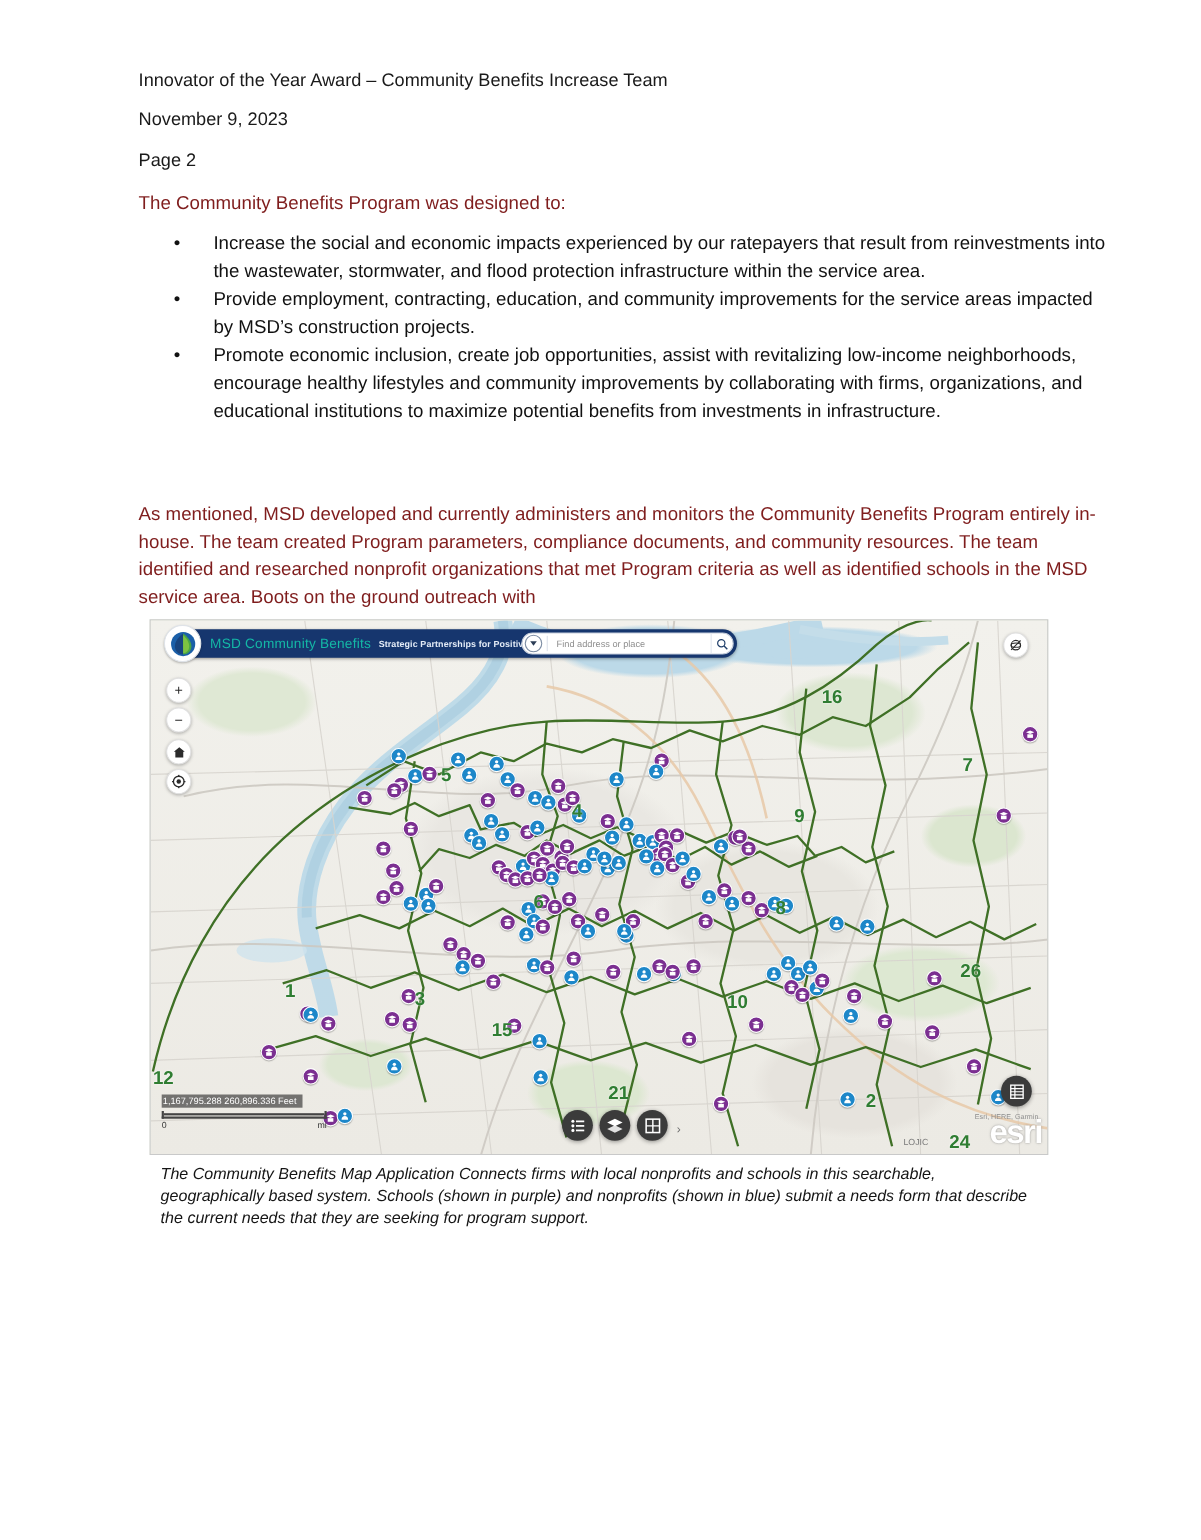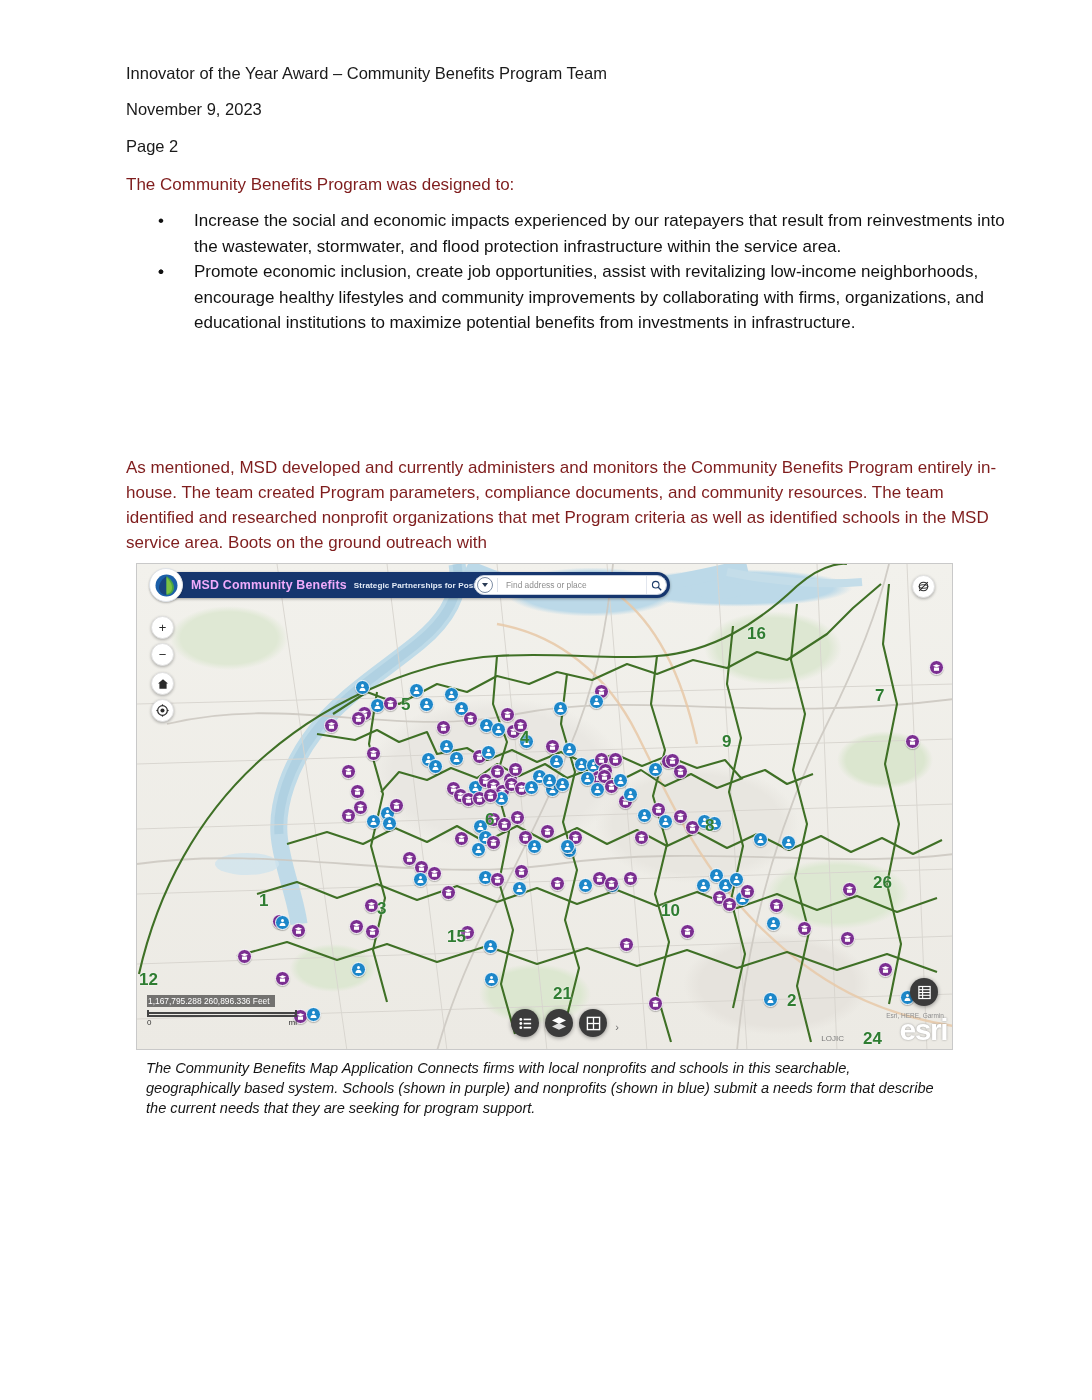--- a/index.html
+++ b/index.html
@@ -85,21 +85,21 @@
     display:flex; align-items:center; box-shadow:0 1px 3px rgba(0,0,0,.35);
     z-index:9;
   }
   .app-logo {
     position:absolute; left:-2px; top:-4px; width:34px; height:34px;
     border-radius:50%; background:#fff; border:1px solid #dfe3e8;
     display:flex; align-items:center; justify-content:center;
     box-shadow:0 1px 2px rgba(0,0,0,.25);
   }
   .app-title {
-    margin-left:40px; color:#f0abfc; font-weight:bold; font-size:12.4px;
+    margin-left:40px; color:#14b8a6; font-weight:normal; font-size:12.4px;
     letter-spacing:.2px; white-space:nowrap;
   }
   .app-sub {
     margin-left:7px; color:#e4ecf7; font-size:8.1px; font-weight:bold;
     white-space:nowrap; letter-spacing:.1px;
   }
   .search-wrap {
     position:absolute; right:3px; top:3px; width:193px; height:20px;
     background:#fff; border-radius:10px; display:flex; align-items:center;
     border:1px solid #c6cedb;
@@ -193,33 +193,34 @@
     position:absolute; color:#2f7d32; font-weight:bold; z-index:6;
     font-size:17px; font-family:"Liberation Sans", sans-serif;
     text-shadow:0 0 2px rgba(255,255,255,.9);
   }
 </style>
 </head>
 <body>
 
 <div class="page">
 
-  <div class="doc-head" id="hdr-title">Innovator of the Year Award – Community Benefits Program Team</div>
+  <div class="doc-head" id="hdr-title">Innovator of the Year Award – Community Benefits Increase Team</div>
   <div class="doc-head" id="hdr-date">November 9, 2023</div>
   <div class="doc-head" id="hdr-page">Page 2</div>
 
   <div class="para" id="lead-in">The Community Benefits Program was designed to:</div>
 
   <ul class="bullets">
     <li>
       <span class="dot">•</span>
       <span>Increase the social and economic impacts experienced by our ratepayers that result from reinvestments into the wastewater, stormwater, and flood protection infrastructure within the service area.</span>
     </li>
     <li>
       <span class="dot">•</span>
+      <span>Provide employment, contracting, education, and community improvements for the service areas impacted by MSD’s construction projects.</span>
     </li>
     <li>
       <span class="dot">•</span>
       <span>Promote economic inclusion, create job opportunities, assist with revitalizing low-income neighborhoods, encourage healthy lifestyles and community improvements by collaborating with firms, organizations, and educational institutions to maximize potential benefits from investments in infrastructure.</span>
     </li>
   </ul>
 
   <div class="para" id="para-2">As mentioned, MSD developed and currently administers and monitors the Community Benefits Program entirely in-house. The team created Program parameters, compliance documents, and community resources. The team identified and researched nonprofit organizations that met Program criteria as well as identified schools in the MSD service area. Boots on the ground outreach with</div>
 
   <div class="map-figure">

